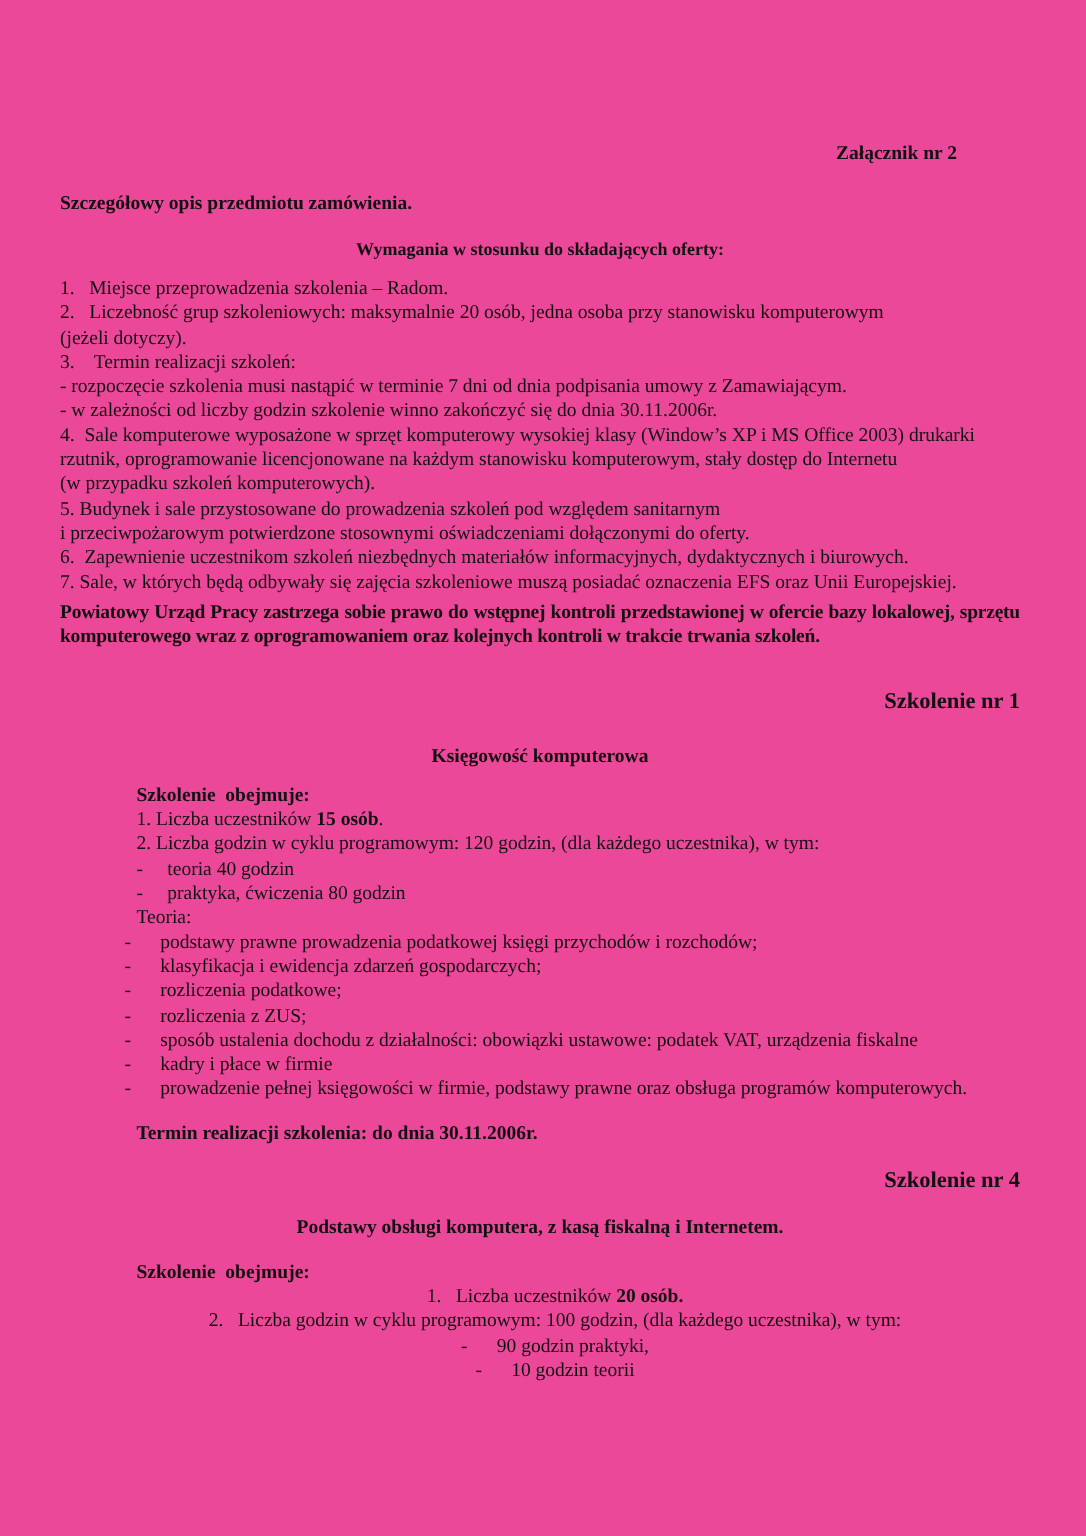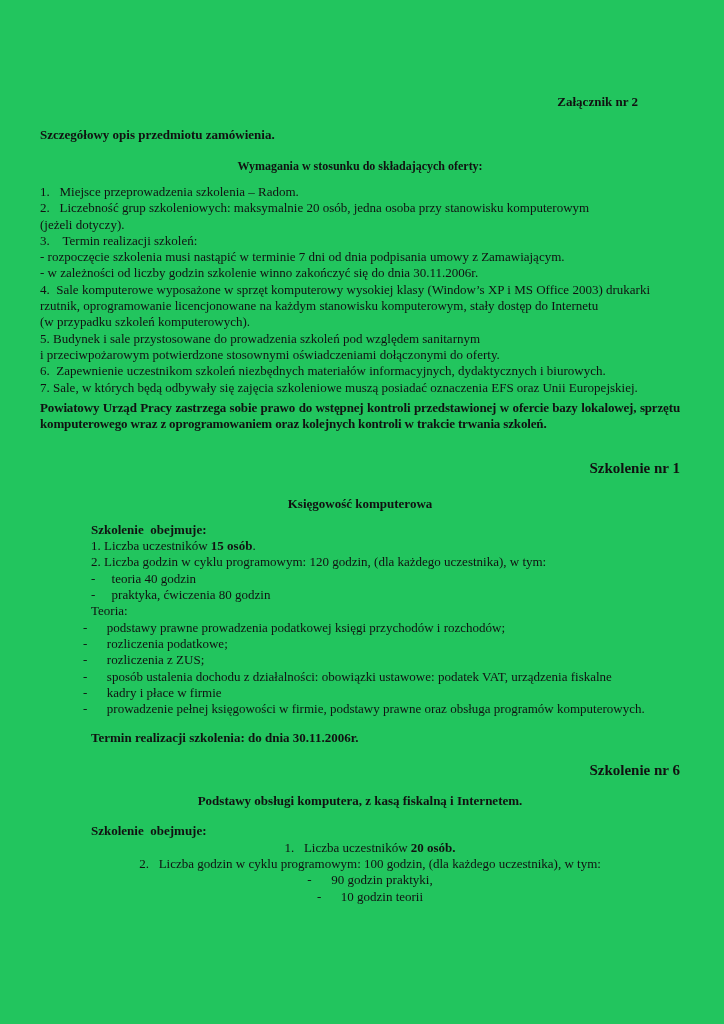--- a/index.html
+++ b/index.html
@@ -1,21 +1,21 @@
 <!DOCTYPE html>
 <html><head>
 <meta charset="utf-8">
 <style>
   html, body { margin: 0; padding: 0; background: #e8e8e8; }
   .page {
     position: relative;
     width: 724px;
     height: 1024px;
     margin: 0 auto;
-    background: #22c55e;
+    background: #ec4899;
     color: #111111;
     font-family: "Liberation Serif", "DejaVu Serif", serif;
     font-size: 13px;
     box-sizing: border-box;
     padding: 94px 44px 0 40px;
     overflow: hidden;
   }
   .line { white-space: pre; line-height: 16.3px; }
   .b { font-weight: bold; }
   .attach { font-weight: bold; text-align: right; margin-right: 42px; line-height: 16px; }
@@ -76,30 +76,31 @@
   <div class="tr-sub t1-sub">Księgowość komputerowa</div>
 
   <div class="sec">
     <div class="line ind-a b">Szkolenie  obejmuje:</div>
     <div class="line ind-a"><span>1. Liczba uczestników </span><span class="b">15 osób</span><span>.</span></div>
     <div class="line ind-a">2. Liczba godzin w cyklu programowym: 120 godzin, (dla każdego uczestnika), w tym:</div>
     <div class="line ind-a">-     teoria 40 godzin</div>
     <div class="line ind-a">-     praktyka, ćwiczenia 80 godzin</div>
     <div class="line ind-a">Teoria:</div>
     <div class="line ind-b">-      podstawy prawne prowadzenia podatkowej księgi przychodów i rozchodów;</div>
+    <div class="line ind-b">-      klasyfikacja i ewidencja zdarzeń gospodarczych;</div>
     <div class="line ind-b">-      rozliczenia podatkowe;</div>
     <div class="line ind-b">-      rozliczenia z ZUS;</div>
     <div class="line ind-b">-      sposób ustalenia dochodu z działalności: obowiązki ustawowe: podatek VAT, urządzenia fiskalne</div>
     <div class="line ind-b">-      kadry i płace w firmie</div>
     <div class="line ind-b">-      prowadzenie pełnej księgowości w firmie, podstawy prawne oraz obsługa programów komputerowych.</div>
     <div class="line ind-a deadline">Termin realizacji szkolenia: do dnia 30.11.2006r.</div>
   </div>
 
 
-  <div class="tr-title t2-title">Szkolenie nr 6</div>
+  <div class="tr-title t2-title">Szkolenie nr 4</div>
   <div class="tr-sub t2-sub">Podstawy obsługi komputera, z kasą fiskalną i Internetem.</div>
 
   <div class="sec2">
     <div class="line ind-a b">Szkolenie  obejmuje:</div>
     <div class="line ind-c"><span>1.   Liczba uczestników </span><span class="b">20 osób.</span></div>
     <div class="line ind-c">2.   Liczba godzin w cyklu programowym: 100 godzin, (dla każdego uczestnika), w tym:</div>
     <div class="line ind-c">-      90 godzin praktyki,</div>
     <div class="line ind-c">-      10 godzin teorii</div>
   </div>
 

